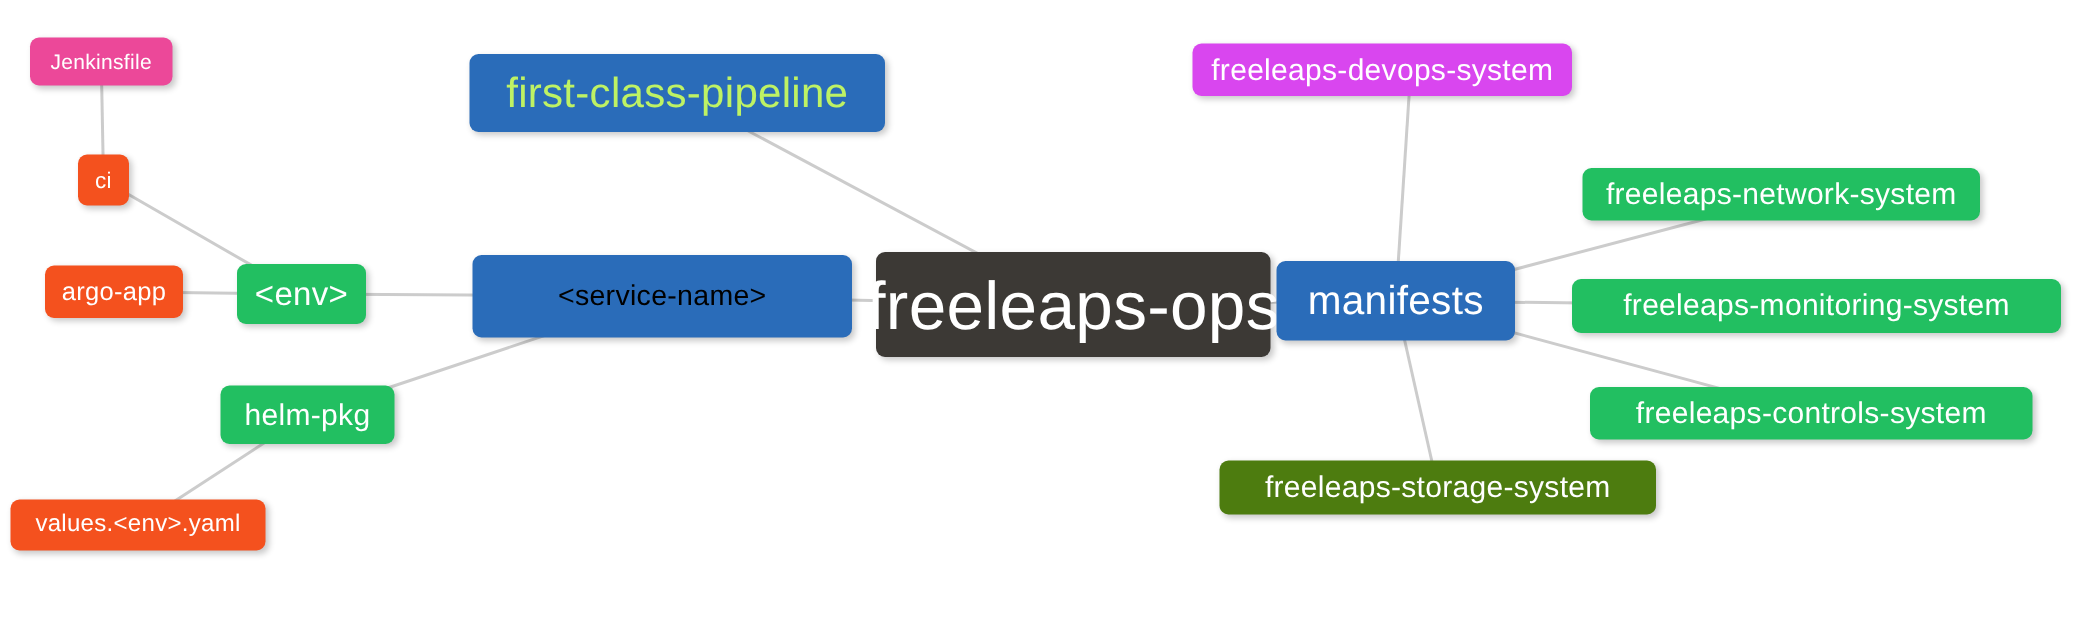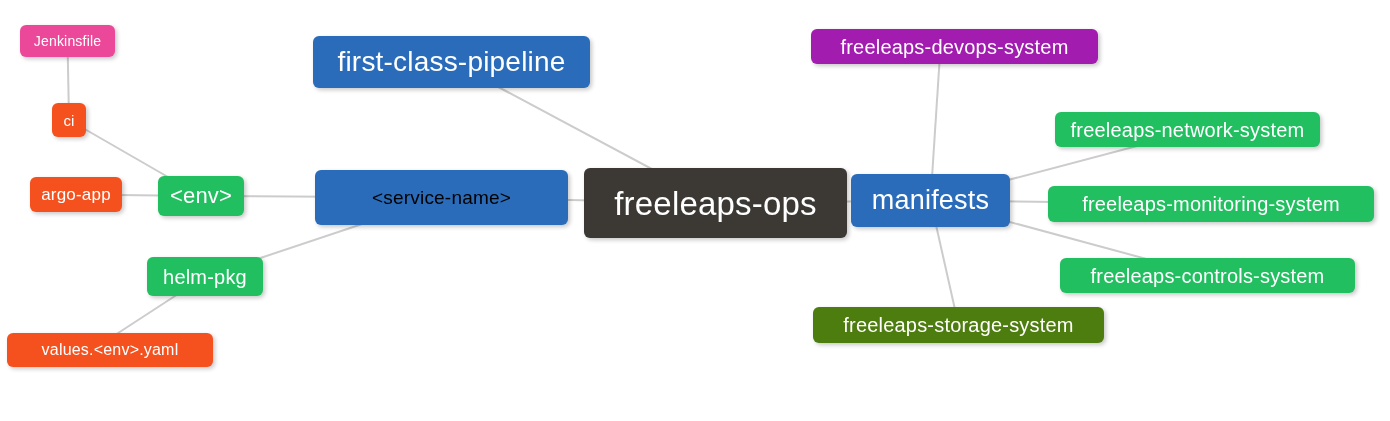--- a/index.html
+++ b/index.html
@@ -59,24 +59,24 @@
       <line x1="930.5" y1="200.5" x2="1211" y2="204" stroke="#cccccc" stroke-width="2"></line>
       <line x1="930.5" y1="200.5" x2="1207.5" y2="275.5" stroke="#cccccc" stroke-width="2"></line>
       <line x1="930.5" y1="200.5" x2="958.5" y2="325" stroke="#cccccc" stroke-width="2"></line>
     </svg>
 
   <div class="node" style="left: 20px; top: 25px; width: 95px; height: 32px; background: #ec4899; color: rgb(255, 255, 255); font-size: 14px;">Jenkinsfile</div>
   <div class="node" style="left: 52px; top: 103px; width: 34px; height: 34px; background: rgb(244, 81, 30); color: rgb(255, 255, 255); font-size: 15px;">ci</div>
   <div class="node" style="left: 30px; top: 177px; width: 92px; height: 35px; background: rgb(244, 81, 30); color: rgb(255, 255, 255); font-size: 17px;">argo-app</div>
   <div class="node" style="left: 158px; top: 176px; width: 86px; height: 40px; background: rgb(34, 191, 97); color: rgb(255, 255, 255); font-size: 22px;">&lt;env&gt;</div>
   <div class="node" style="left: 147px; top: 257px; width: 116px; height: 39px; background: rgb(34, 191, 97); color: rgb(255, 255, 255); font-size: 20px;">helm-pkg</div>
-  <div class="node" style="left: 7px; top: 333px; width: 206px; height: 34px; background: rgb(244, 81, 30); color: rgb(255, 255, 255); font-size: 16px;">values.&lt;env&gt;.yaml</div>
-  <div class="node" style="left: 313px; top: 36px; width: 277px; height: 52px; background: rgb(42, 108, 185); color: #ffffff; font-size: 28px;">first-class-pipeline</div>
+  <div class="node" style="left: 7px; top: 333px; width: 170px; height: 34px; background: rgb(244, 81, 30); color: rgb(255, 255, 255); font-size: 16px;">values.&lt;env&gt;.yaml</div>
+  <div class="node" style="left: 313px; top: 36px; width: 277px; height: 52px; background: rgb(42, 108, 185); color: #bef264; font-size: 28px;">first-class-pipeline</div>
   <div class="node" style="left: 315px; top: 170px; width: 253px; height: 55px; background: rgb(42, 108, 185); color: #000000; font-size: 19px;">&lt;service-name&gt;</div>
-  <div class="node" style="left: 584px; top: 168px; width: 263px; height: 70px; background: rgb(60, 57, 53); color: rgb(255, 255, 255); font-size: 33px;">freeleaps-ops</div>
+  <div class="node" style="left: 584px; top: 168px; width: 263px; height: 70px; background: rgb(60, 57, 53); color: rgb(255, 255, 255); font-size: 45px;">freeleaps-ops</div>
   <div class="node" style="left: 851px; top: 174px; width: 159px; height: 53px; background: rgb(42, 108, 185); color: rgb(255, 255, 255); font-size: 27px;">manifests</div>
-  <div class="node" style="left: 795px; top: 29px; width: 287px; height: 35px; background: #a21caf; color: rgb(255, 255, 255); font-size: 20px; margin-left: 16px;">freeleaps-devops-system</div>
+  <div class="node" style="left: 795px; top: 29px; width: 253px; height: 35px; background: #d946ef; color: rgb(255, 255, 255); font-size: 20px;">freeleaps-devops-system</div>
   <div class="node" style="left: 1055px; top: 112px; width: 265px; height: 35px; background: rgb(34, 191, 97); color: rgb(255, 255, 255); font-size: 20px;">freeleaps-network-system</div>
   <div class="node" style="left: 1048px; top: 186px; width: 326px; height: 36px; background: rgb(34, 191, 97); color: rgb(255, 255, 255); font-size: 20px;">freeleaps-monitoring-system</div>
   <div class="node" style="left: 1060px; top: 258px; width: 295px; height: 35px; background: rgb(34, 191, 97); color: rgb(255, 255, 255); font-size: 20px;">freeleaps-controls-system</div>
   <div class="node" style="left: 813px; top: 307px; width: 291px; height: 36px; background: #4d7c0f; color: rgb(255, 255, 255); font-size: 20px;">freeleaps-storage-system</div>
 
 </div>
 
 </body></html>

